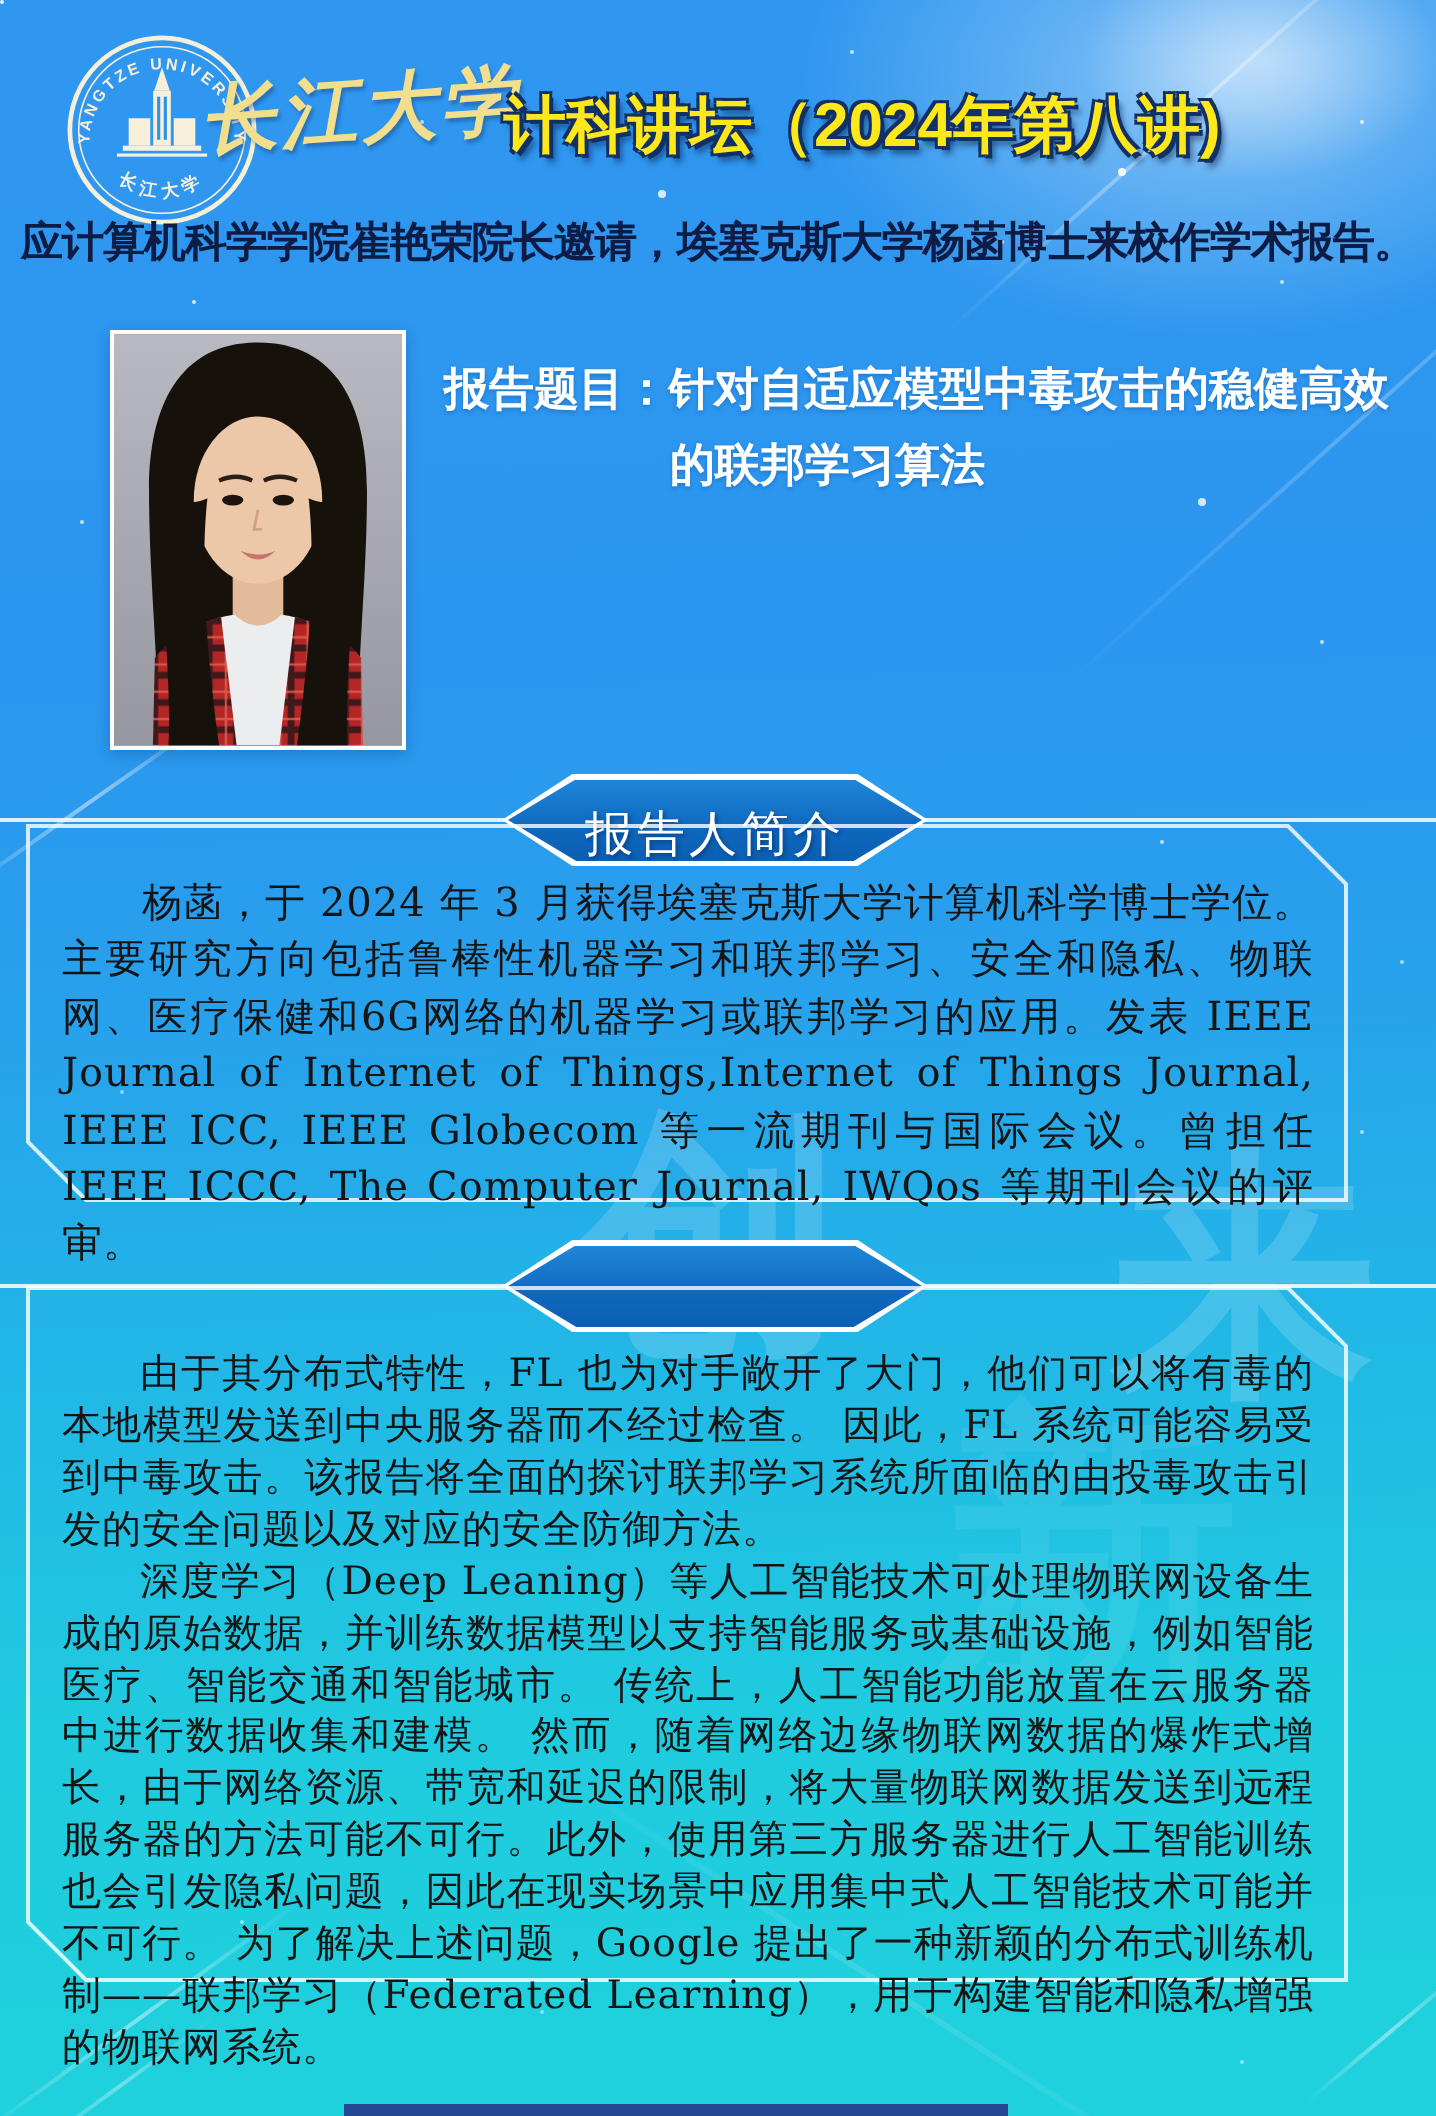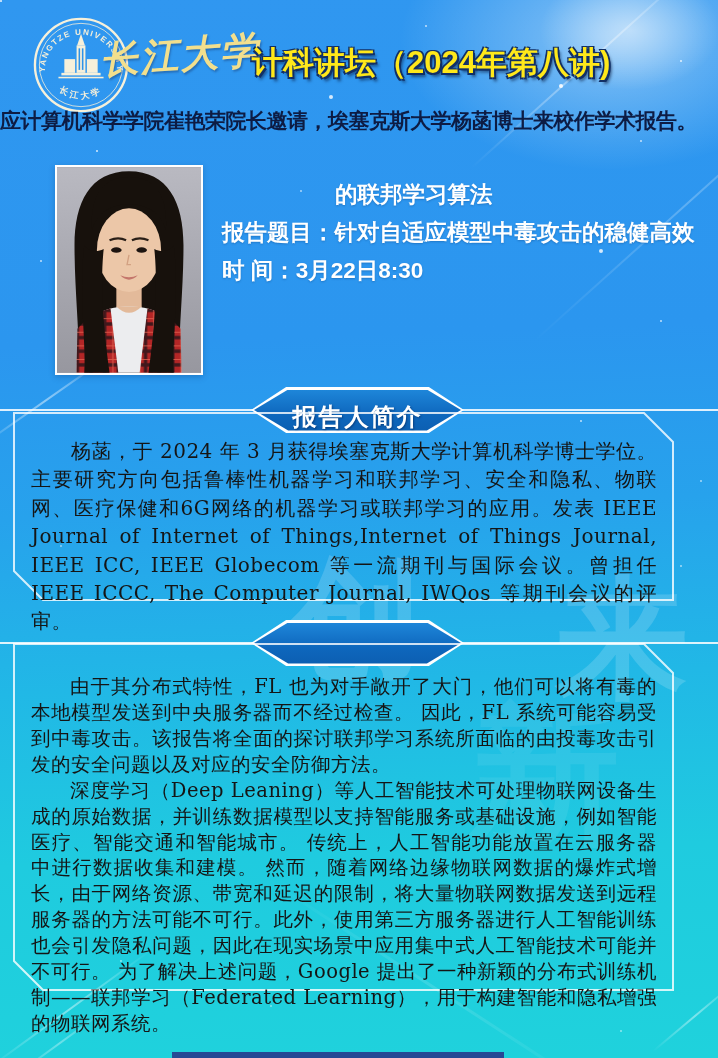--- a/index.html
+++ b/index.html
@@ -36,21 +36,21 @@
   
   .seal{position:absolute;left:32px;top:16px;width:98px;height:98px;}
   .uni-name{position:absolute;left:100px;top:30px;font-family:"DejaVu Serif",serif;
     font-style:italic;font-weight:bold;font-size:38px;color:#f2df8d;
     transform:rotate(-4deg);letter-spacing:2px;
     text-shadow:1px 2px 2px rgba(20,40,90,.35);}
   .forum-title{position:absolute;left:252px;top:42px;font-size:31px;font-weight:bold;
     color:#ffe81a;letter-spacing:0px;white-space:nowrap;
     text-shadow:-1.5px -1.5px 0 #123066,1.5px -1.5px 0 #123066,-1.5px 1.5px 0 #123066,
       2px 2px 0 #123066,3px 4px 3px rgba(8,22,56,.55);}
-  .announce{position:absolute;left:0;top:107px;width:718px;text-align:left;
+  .announce{position:absolute;left:0;top:107px;width:718px;text-align:center;
     font-size:21px;font-weight:bold;color:#0d1c44;letter-spacing:-0.5px;white-space:nowrap;}
   
   .photo-frame{position:absolute;left:55px;top:165px;width:148px;height:210px;
     border:2px solid #fff;box-sizing:border-box;background:#a6a6ae;
     box-shadow:0 2px 6px rgba(0,40,90,.25);}
   .photo-frame svg{display:block;}
   .talk-info{position:absolute;left:222px;top:176px;color:#fff;font-weight:bold;
     font-size:22.5px;text-shadow:0 1px 2px rgba(0,50,110,.3);}
   .talk-line{height:38px;line-height:38px;white-space:nowrap;}
   .talk-line.indent{padding-left:113px;}
@@ -59,21 +59,21 @@
   .banner .line{position:absolute;left:0;right:0;top:22px;height:2px;
     background:rgba(255,255,255,.85);}
   .hex{position:absolute;left:251px;top:0;width:213px;height:46px;
     clip-path:polygon(0 50%,16.5% 0,83.5% 0,100% 50%,83.5% 100%,16.5% 100%);
     background:#fff;}
   .hex-in{position:absolute;left:3px;top:2.5px;right:3px;bottom:2.5px;
     clip-path:polygon(0 50%,16.5% 0,83.5% 0,100% 50%,83.5% 100%,16.5% 100%);
     background:linear-gradient(180deg,#1e86d9 0%,#0e67bd 60%,#0c5fb2 100%);}
   .banner .label{position:absolute;left:251px;top:0;width:213px;height:60px;
     display:flex;align-items:center;justify-content:center;color:#fff;
-    font-size:24px;font-weight:bold;letter-spacing:2px;
+    font-size:24px;font-weight:normal;letter-spacing:2px;
     text-shadow:1px 1px 2px rgba(0,30,80,.5);}
   
   .cutbox{position:absolute;left:13px;width:662px;}
   .cutbox svg{position:absolute;left:0;top:0;}
   .cutbox .body{position:relative;font-family:"DejaVu Serif",serif;color:#151515;
     text-align:justify;letter-spacing:.5px;}
   .cutbox .body p{margin:0;text-indent:2em;}
   .bio-box{top:412px;height:190px;}
   .bio-box .body{padding:25px 18px 0 18px;font-size:20px;line-height:1.42;}
   .abs-box{top:643px;height:349px;}
@@ -158,23 +158,22 @@
       <path d="M20,211 L22,168 C36,150 52,143 74,143 C96,143 112,150 126,168 L128,211 Z" fill="#ecedef"></path>
       <path d="M61,143 Q74,156 87,143 Z" fill="#e3ba9a"></path>
       <path d="M20,211 L21,166 C29,156 40,149 55,145 L63,211 Z" fill="url(#plaid)"></path>
       <path d="M128,211 L127,166 C119,156 108,149 93,145 L85,211 Z" fill="url(#plaid)"></path>
       <path d="M28,80 C22,130 30,175 28,211 L54,211 C48,168 44,120 48,84 C40,88 32,86 28,80 Z" fill="#17110c"></path>
       <path d="M120,80 C126,130 118,175 120,211 L94,211 C100,168 104,120 100,84 C108,88 116,86 120,80 Z" fill="#17110c"></path>
     </svg>
   </div>
 
   <div class="talk-info">
+    <div class="talk-line"><span>报告题目：</span><span>针对自适应模型中毒攻击的稳健高效</span></div>
     <div class="talk-line indent"><span>的联邦学习算法</span></div>
-    <div class="talk-line"><span>报告题目：</span><span>针对自适应模型中毒攻击的稳健高效</span></div>
-    <div class="talk-line"><span>时 间：</span><span>3月22日8:30</span></div>
   </div>
 
   <div class="banner" style="top:387px">
     <div class="line"></div>
     <div class="hex">
         <div class="hex-in"></div>
       </div>
     <div class="label">报告人简介</div>
   </div>
 

